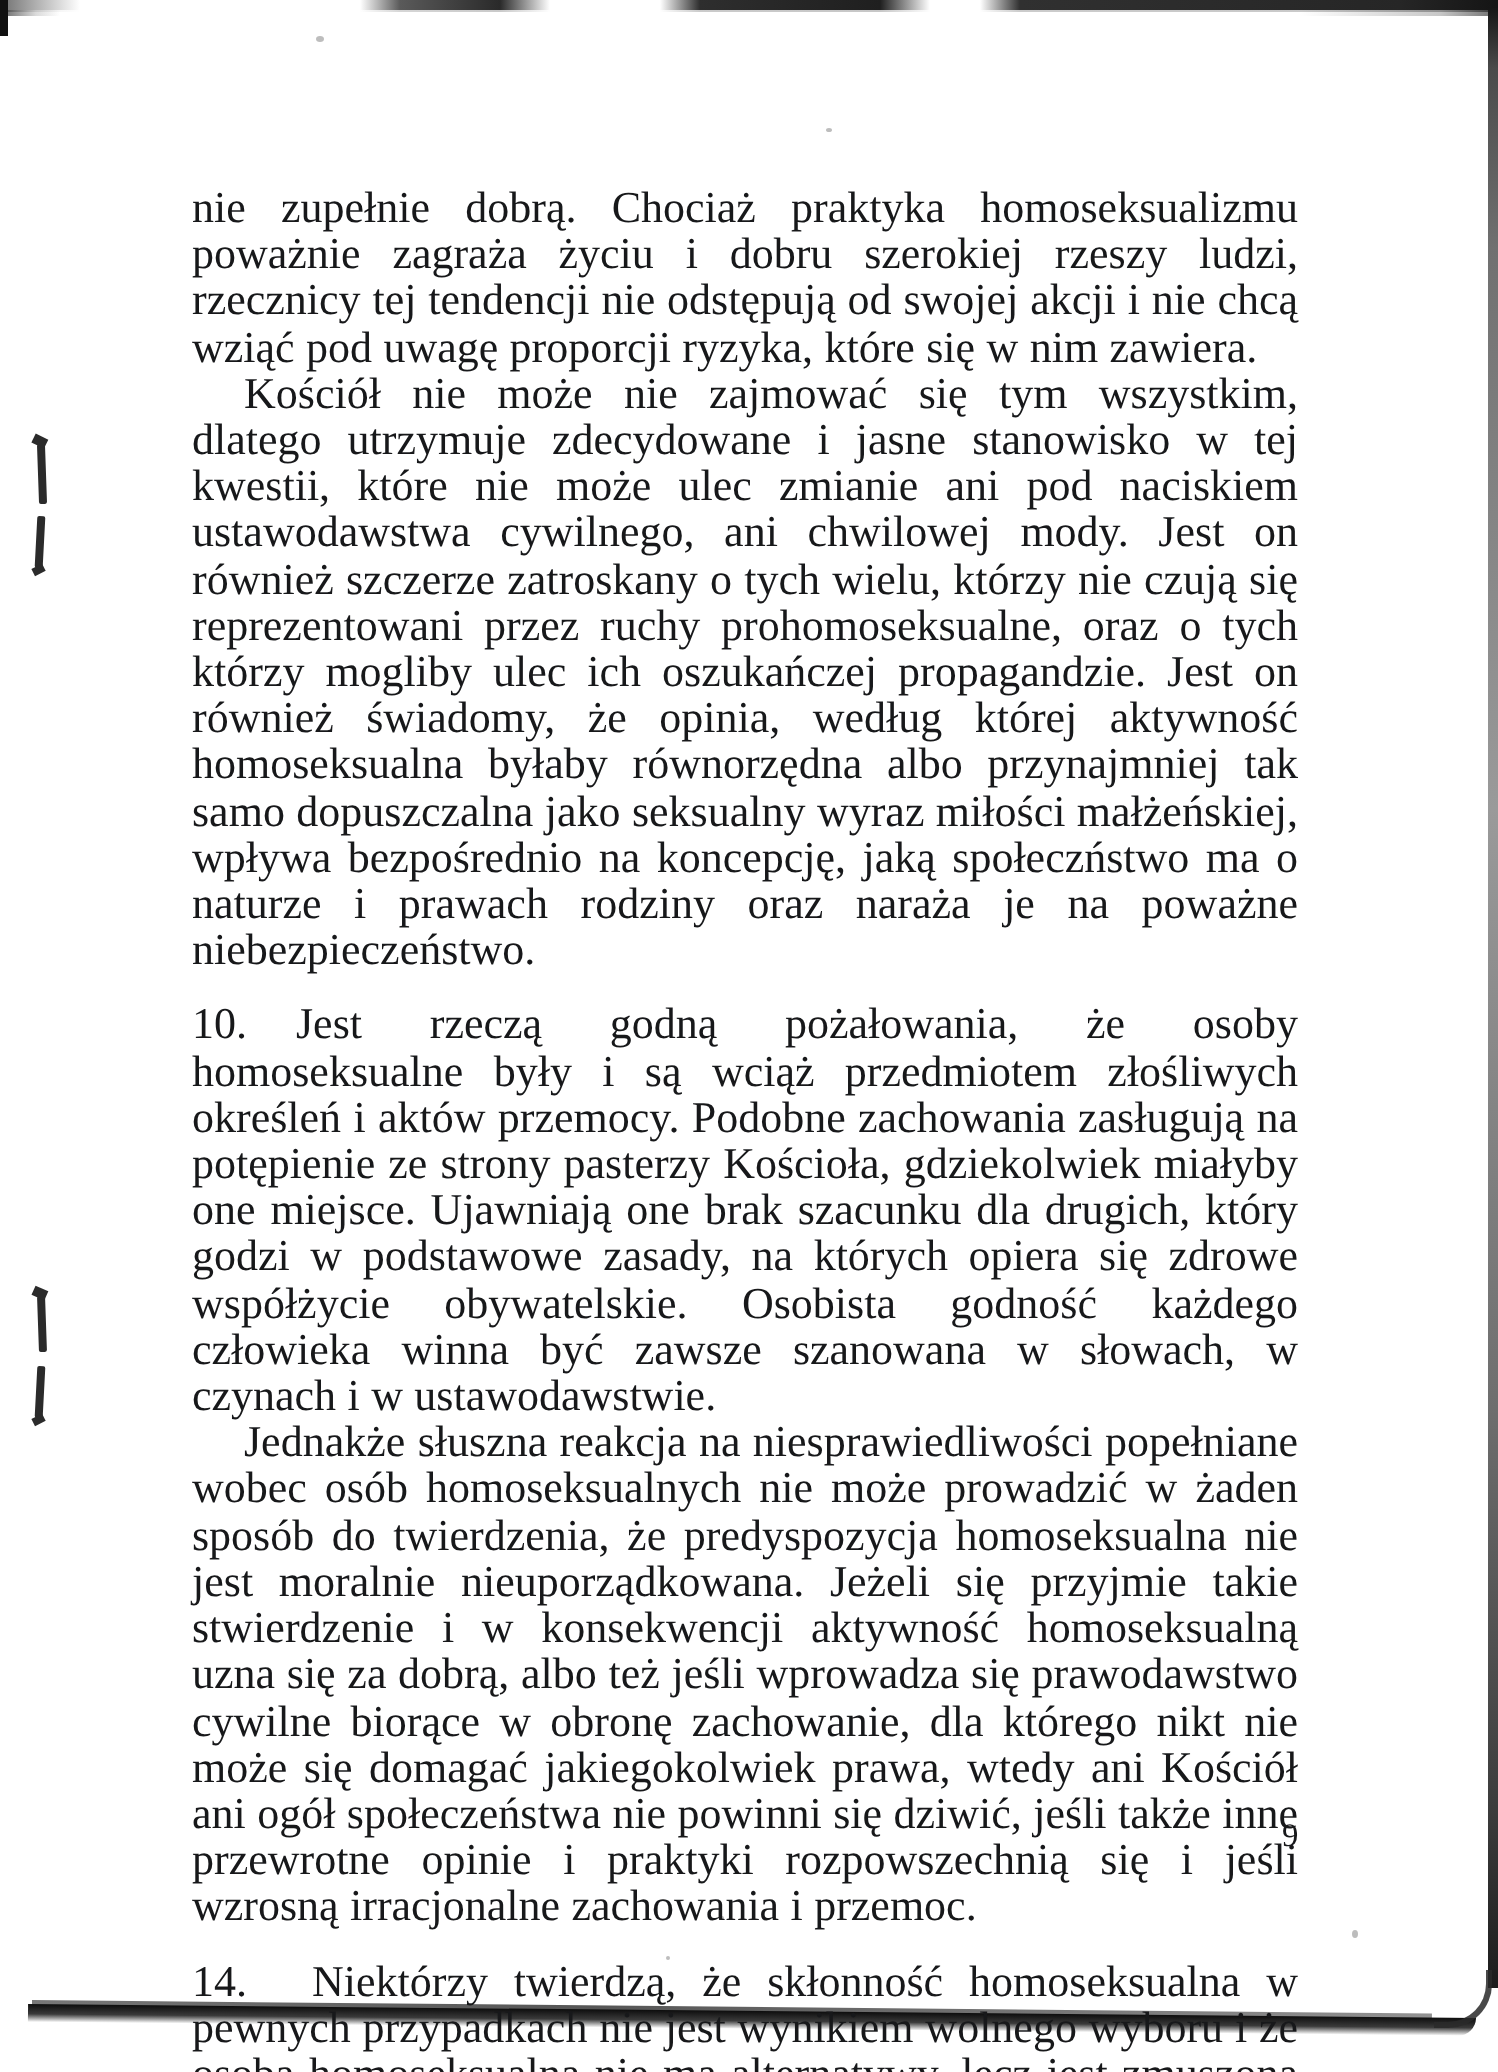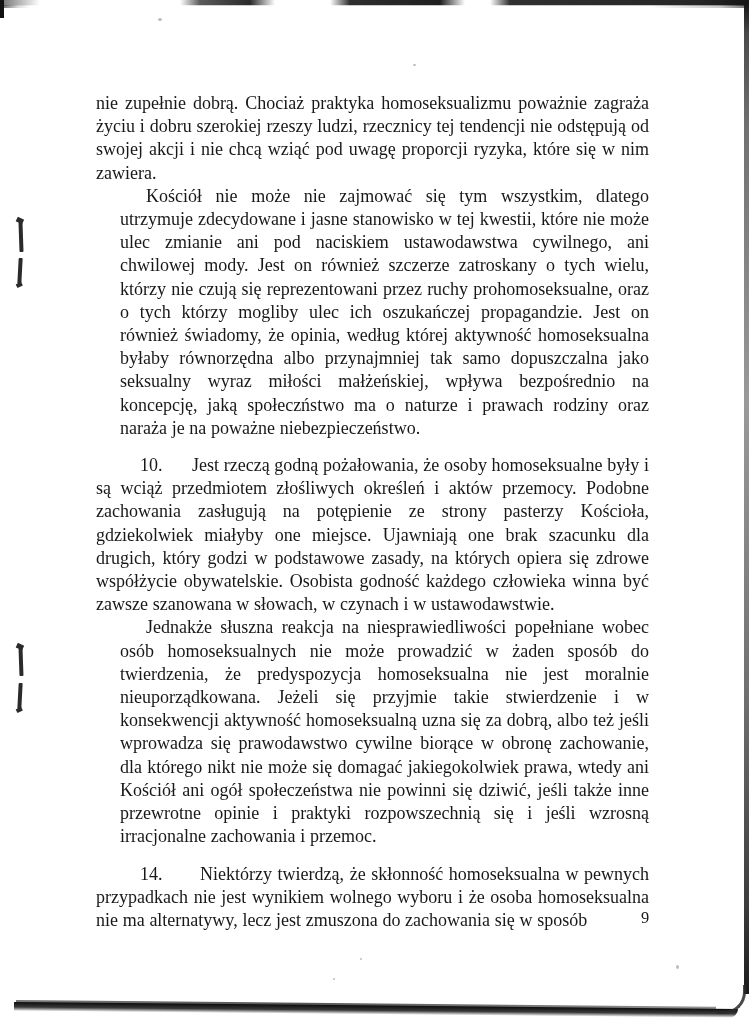--- a/index.html
+++ b/index.html
@@ -131,34 +131,33 @@
 
   
   .text-block {
     position: absolute;
     left: 96px;
     top: 92px;
     width: 553px;
   }
   p.para {
     margin: 0;
-    font-size: 18px;
+    font-size: 22px;
     line-height: 23.2px;
     color: #17181a;
     text-align: justify;
     text-justify: inter-word;
     hyphens: manual;
     word-spacing: 0.2px;
   }
-  p.para.indent { text-indent: 26px; margin-left: 24px; }
+  p.para.indent { text-indent: 26px; }
   p.para.gap-before { margin-top: 14px; }
   .num {
     display: inline-block;
     min-width: 52px;
-    margin-left: 44px;
   }
   .num.wide { min-width: 60px; }
 
   .page-number {
     position: absolute;
     left: 641px;
     top: 908px;
     font-size: 16.4px;
     color: #17181a;
   }

